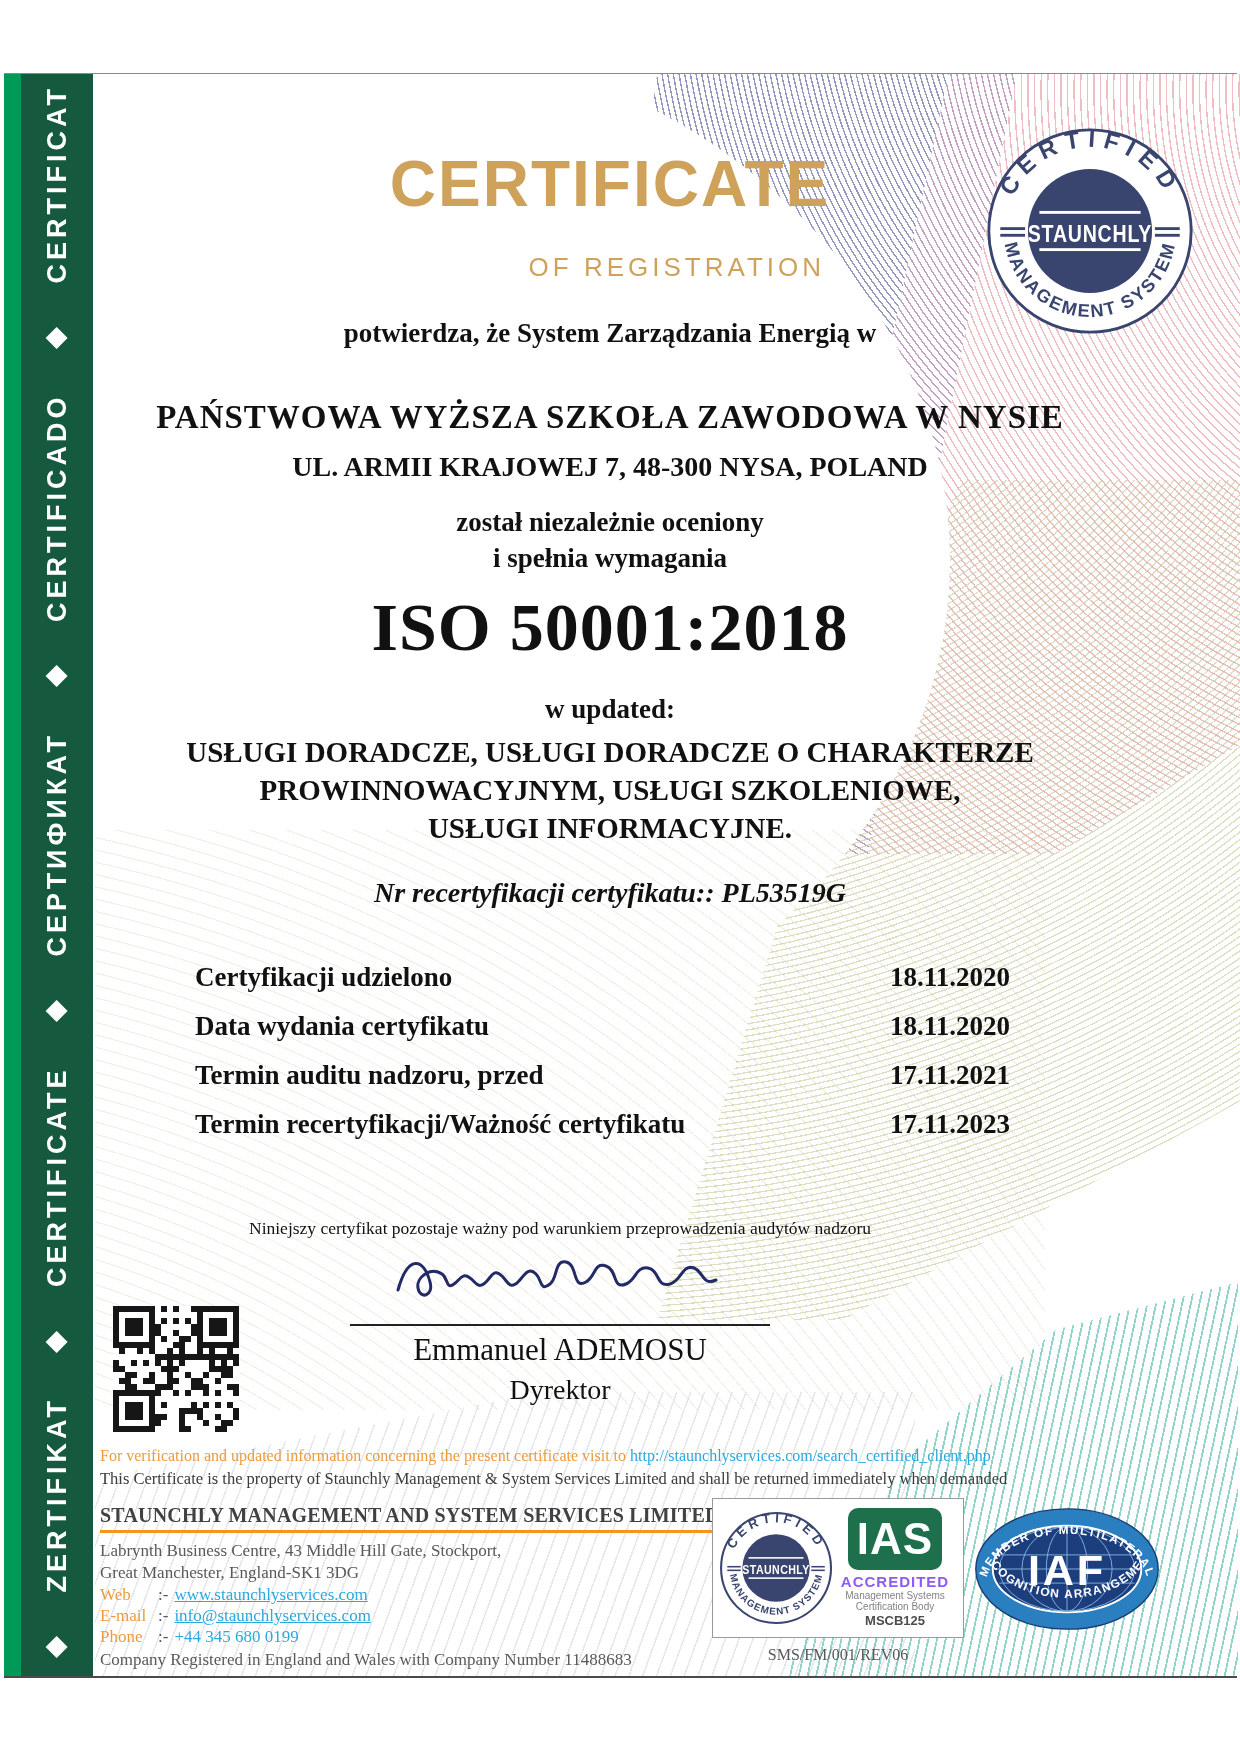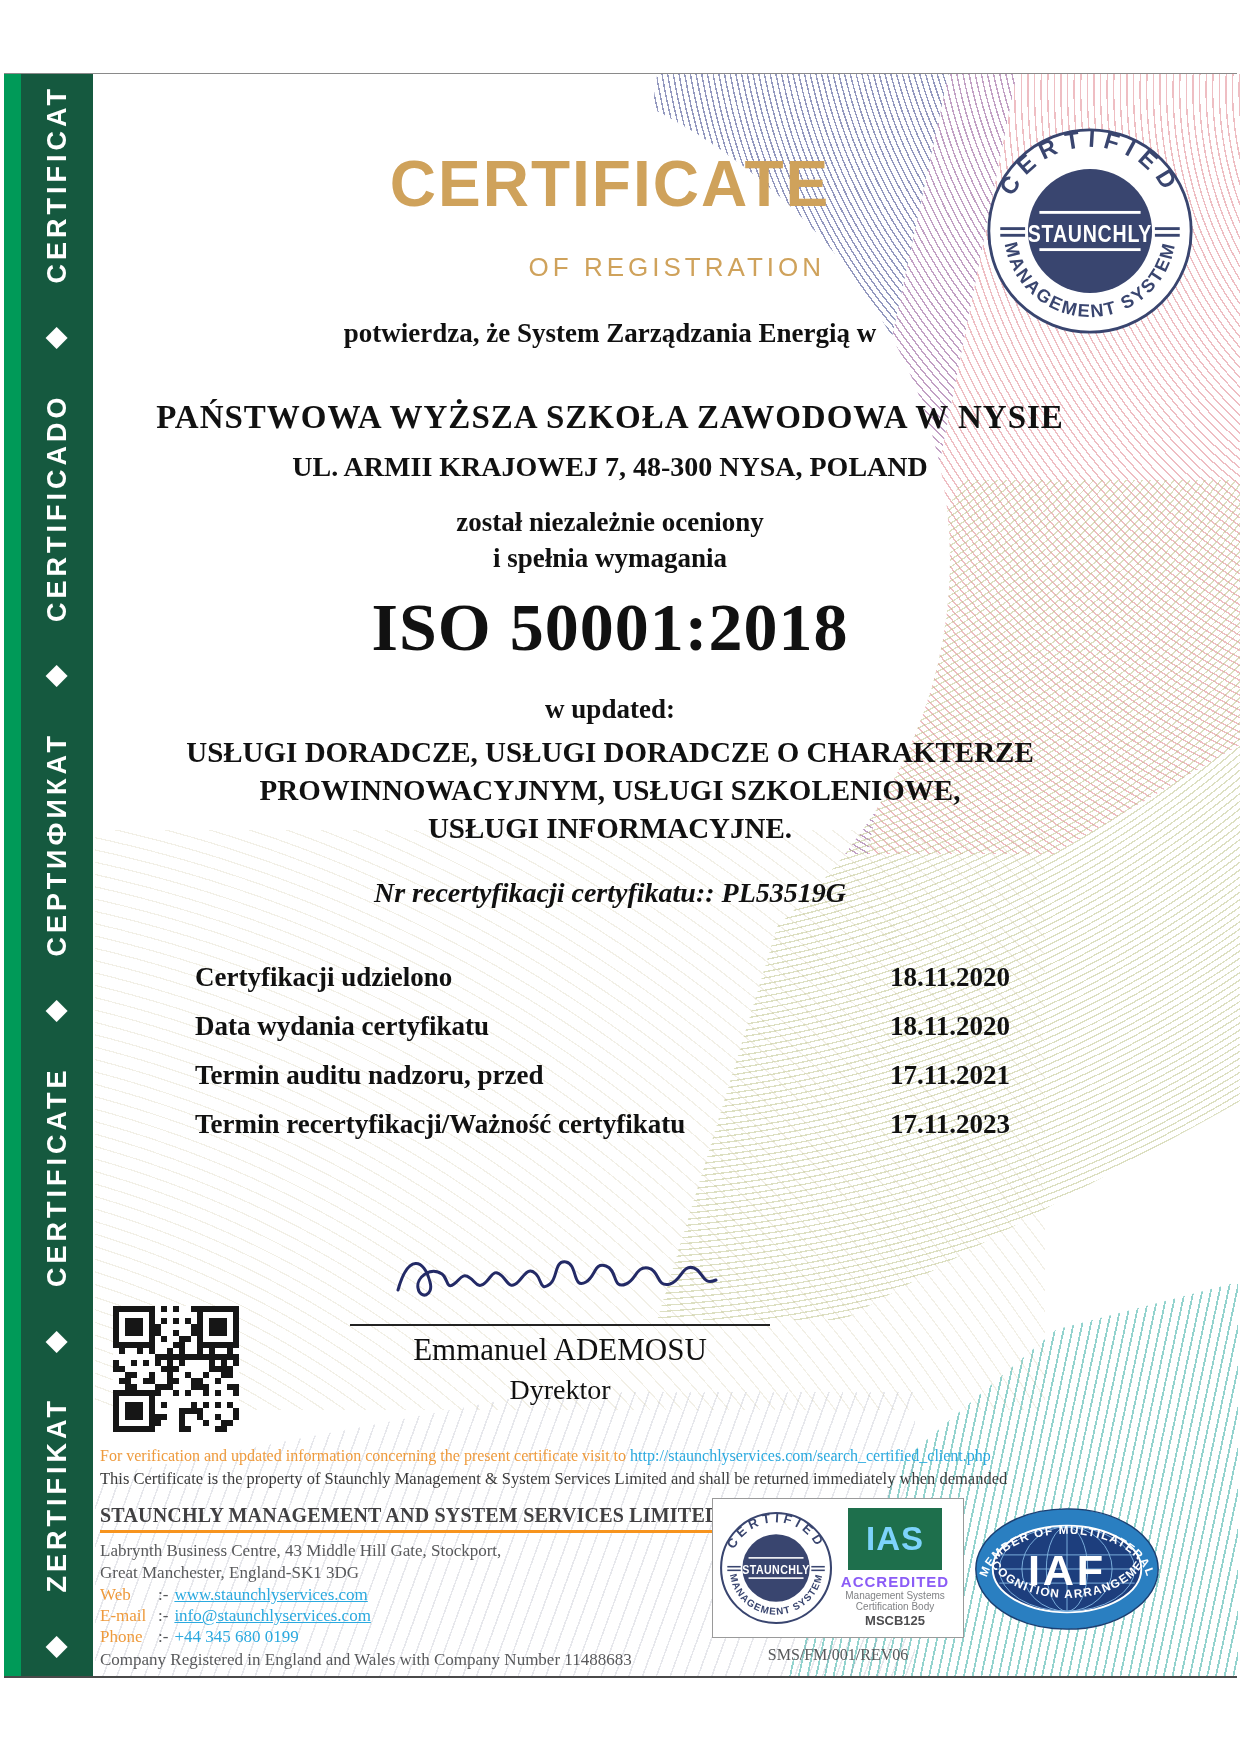--- a/index.html
+++ b/index.html
@@ -80,22 +80,22 @@
   .f-addr{line-height:22px;}
   .c-row{line-height:21px;}
   .c-row .lbl{display:inline-block;width:58px;color:var(--orange);}
   .c-row .sep{color:var(--gray);margin-right:6px;}
   .c-row .val{color:var(--link);}
   .f-reg{margin-top:2px;line-height:21px;}
   
   .cert-box{left:712px;top:1498px;width:252px;height:140px;background:#fff;border:1px solid #9a9a9a;
             display:flex;align-items:center;justify-content:space-between;padding:4px 6px;box-sizing:border-box;z-index:2;}
   .ias-col{width:126px;text-align:center;font-family:"Liberation Sans",sans-serif;}
-  .ias-green{width:94px;height:62px;margin:0 auto;background:var(--ias-green);color:#7dd3fc;
-             font-weight:bold;font-size:33px;line-height:62px;letter-spacing:1px;}
+  .ias-green{width:94px;height:62px;margin:0 auto;background:var(--ias-green);color:#ffffff;
+             font-weight:bold;font-size:44px;line-height:62px;letter-spacing:1px;border-radius:10px;}
   .ias-acc{font-weight:bold;font-size:15px;color:#8b5cf6;letter-spacing:1px;margin-top:3px;}
   .ias-sub{font-size:10px;color:#808285;line-height:11px;}
   .ias-code{font-size:13px;font-weight:bold;color:#4d4d4f;margin-top:1px;}
   .form-ref{left:712px;top:1646px;width:252px;text-align:center;font-size:16px;color:var(--gray);}
   .badge-top{left:985px;top:126px;z-index:2;}
   .iaf{left:973px;top:1506px;z-index:2;}
 </style>
 </head>
 <body>
 
@@ -169,20 +169,21 @@
     <div class="date-row">
       <span>Termin auditu nadzoru, przed</span>
       <span>17.11.2021</span>
     </div>
     <div class="date-row">
       <span>Termin recertyfikacji/Ważność certyfikatu</span>
       <span>17.11.2023</span>
     </div>
   </div>
 
+  <div class="abs note">Niniejszy certyfikat pozostaje ważny pod warunkiem przeprowadzenia audytów nadzoru</div>
 
   <div class="abs sig-block">
     <svg width="340" height="78" viewBox="0 0 340 78">
       <path d="M8 52 C 18 16, 34 20, 40 44 C 44 58, 30 62, 28 50 C 26 40, 40 28, 52 36 C 58 40, 56 52, 64 46 C 70 42, 72 34, 80 40 C 86 44, 88 52, 96 44 C 102 38, 104 30, 112 38 C 118 44, 120 52, 128 44 C 134 38, 138 28, 146 36 C 152 42, 150 54, 160 46 C 168 40, 164 22, 176 24 C 188 26, 182 52, 196 44 C 206 38, 204 24, 216 28 C 228 32, 222 52, 236 46 C 246 42, 246 28, 258 30 C 270 32, 266 50, 280 46 C 292 42, 292 26, 304 30 C 314 34, 312 48, 326 42" fill="none" stroke="#232a66" stroke-width="3" stroke-linecap="round"></path>
     </svg>
     <div class="sig-line"></div>
     <div class="sig-name">Emmanuel ADEMOSU</div>
     <div class="sig-role">Dyrektor</div>
   </div>
 

